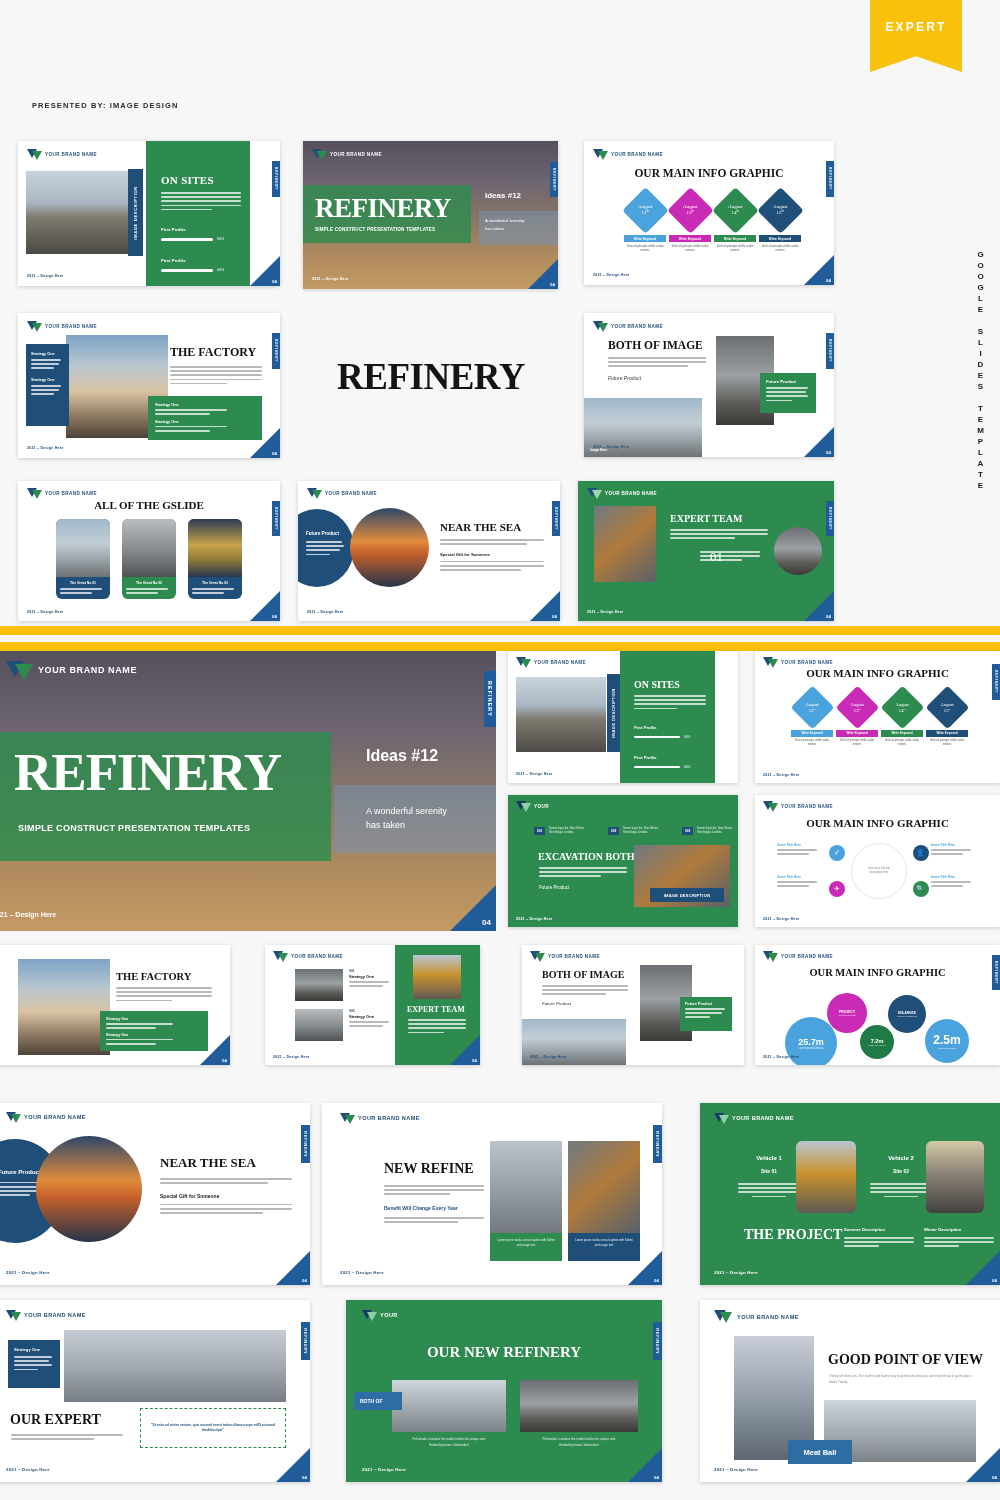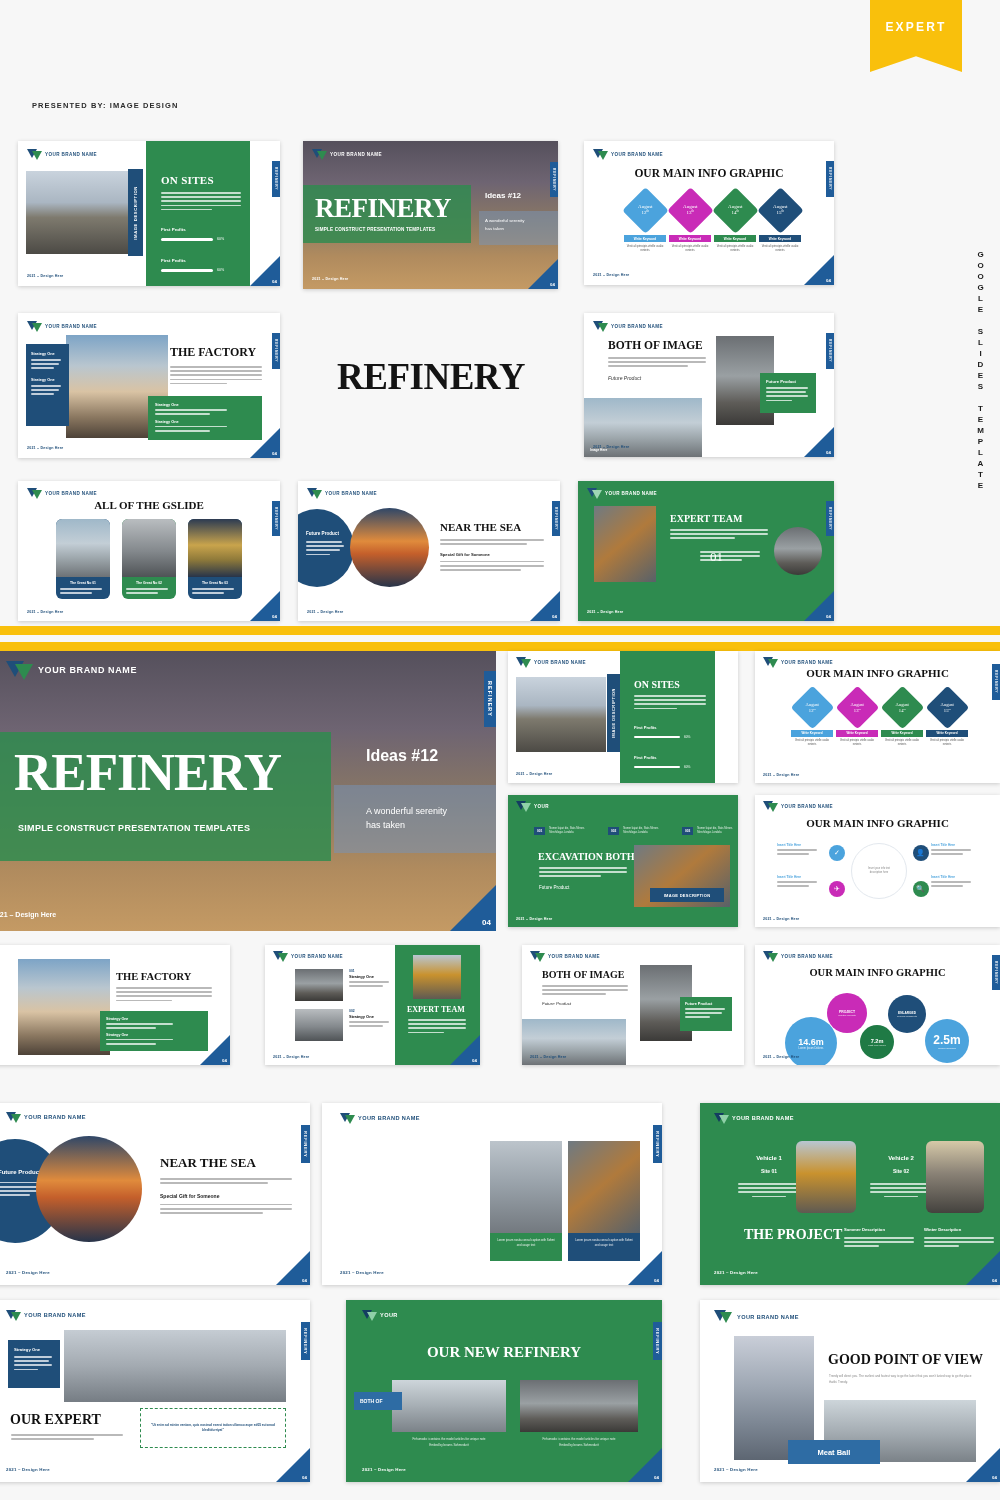--- a/index.html
+++ b/index.html
@@ -724,21 +724,21 @@
 <div class="slide" style="position:absolute;left:755px;top:945px;width:245px;height:120px;">
   <div class="sl-logo" style="left:8px;top:6px;">
     <span class="mark">
         <i class="tri-b"></i>
         <i class="tri-g"></i>
       </span>
     <span class="sl-brand">YOUR BRAND NAME</span>
   </div>
   <div class="title-serif" style="position:absolute;top:22px;width:100%;text-align:center;font-size:10.5px;">OUR MAIN INFO GRAPHIC</div>
   <div style="position:absolute;left:30px;top:72px;width:52px;height:52px;border-radius:50%;background:#4BA3DD;display:flex;flex-direction:column;align-items:center;justify-content:center;">
-    <span style="color:#fff;font-size:9px;font-weight:700;">14.6m</span>
+    <span style="color:#fff;font-size:9px;font-weight:700;">25.7m</span>
     <span style="color:rgba(255,255,255,.85);font-size:2.6px;">Lorem Ipsum Dolores</span>
   </div>
   <div style="position:absolute;left:72px;top:48px;width:40px;height:40px;border-radius:50%;background:#C92BB7;display:flex;flex-direction:column;align-items:center;justify-content:center;">
     <span style="color:#fff;font-size:3.4px;font-weight:700;">PROJECT</span>
     <span style="color:rgba(255,255,255,.85);font-size:2.4px;">Monthly Reports</span>
   </div>
   <div style="position:absolute;left:105px;top:80px;width:34px;height:34px;border-radius:50%;background:#1F7A45;display:flex;flex-direction:column;align-items:center;justify-content:center;">
     <span style="color:#fff;font-size:5.6px;font-weight:700;">7.2m</span>
     <span style="color:rgba(255,255,255,.85);font-size:2.2px;">Pasti Lebo Jordek</span>
   </div>
@@ -793,20 +793,33 @@
 </div>
 
 <div class="slide" style="position:absolute;left:322px;top:1103px;width:340px;height:182px;">
   <div class="sl-logo" style="left:18px;top:10px;">
     <span class="mark">
         <i class="tri-b"></i>
         <i class="tri-g"></i>
       </span>
     <span class="sl-brand" style="font-size:5.6px;">YOUR BRAND NAME</span>
   </div>
+  <div style="position:absolute;left:62px;top:58px;width:100px;">
+    <div class="title-serif" style="font-size:14px;">NEW REFINE</div>
+    <div class="lines" style="margin-top:8px;">
+        <i style="width:100%"></i>
+        <i style="width:100%"></i>
+        <i style="width:66%"></i>
+      </div>
+    <div style="font-size:5px;font-weight:700;margin-top:10px;color:#1F4E79;">Benefit Will Change Every Year</div>
+    <div class="lines" style="margin-top:6px;">
+        <i style="width:100%"></i>
+        <i style="width:74%"></i>
+      </div>
+  </div>
   <div style="position:absolute;left:168px;top:38px;width:72px;height:120px;overflow:hidden;">
     <div class="ph ph-pipes" style="height:92px;"></div>
     <div class="green" style="height:28px;padding:5px 6px;">
       <div style="color:rgba(255,255,255,.9);font-size:2.8px;line-height:1.7;text-align:center;">Lorem ipsum nosita consul caption with Sohmi and usage text</div>
     </div>
   </div>
   <div style="position:absolute;left:246px;top:38px;width:72px;height:120px;overflow:hidden;">
     <div class="ph ph-dig" style="height:92px;"></div>
     <div class="blue" style="height:28px;padding:5px 6px;">
       <div style="color:rgba(255,255,255,.9);font-size:2.8px;line-height:1.7;text-align:center;">Lorem ipsum nosita consul caption with Sohmi and usage text</div>
@@ -939,20 +952,20 @@
     <span class="mark" style="width:18px;height:13px;">
       <i style="position:absolute;left:0;top:0;width:0;height:0;border-left:6px solid transparent;border-right:6px solid transparent;border-top:11px solid #1F4E79;"></i>
       <i style="position:absolute;left:6px;top:2px;width:0;height:0;border-left:6px solid transparent;border-right:6px solid transparent;border-top:11px solid #2E8B4F;"></i>
     </span>
     <span class="sl-brand" style="font-size:5.6px;">YOUR BRAND NAME</span>
   </div>
   <div class="ph ph-city" style="position:absolute;left:34px;top:36px;width:80px;height:124px;"></div>
   <div class="title-serif" style="position:absolute;left:128px;top:52px;font-size:14px;">GOOD POINT OF VIEW</div>
   <div style="position:absolute;left:129px;top:74px;width:148px;font-size:3px;color:#888;line-height:1.9;">Trendy will direct you. The earliest and fastest way to go the latest that you won't lasted way to go the place thatbi. Trendy.</div>
   <div class="ph ph-crane" style="position:absolute;left:124px;top:100px;width:152px;height:62px;"></div>
-  <div class="blue2" style="position:absolute;left:88px;top:140px;width:92px;height:24px;display:flex;align-items:center;justify-content:center;">
+  <div class="blue2" style="position:absolute;left:88px;top:140px;width:64px;height:24px;display:flex;align-items:center;justify-content:center;">
     <span style="color:#fff;font-size:7.5px;font-weight:700;">Meat Ball</span>
   </div>
   <div class="sl-foot" style="left:14px;bottom:10px;font-size:4.4px;">2021 – Design Here</div>
   <div class="corner-num" style="width:34px;height:34px;">
       <span>04</span>
     </div>
 </div>
 
 </body></html>

